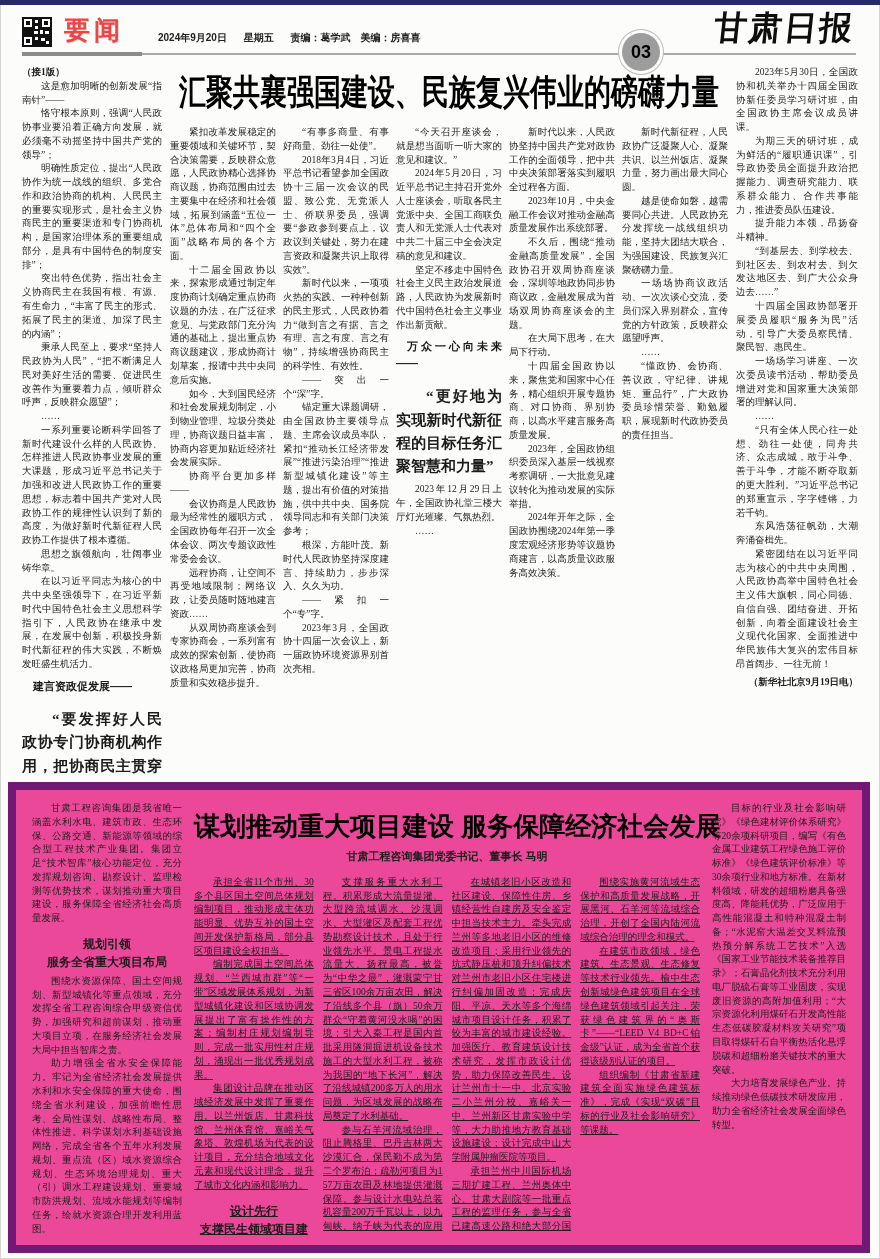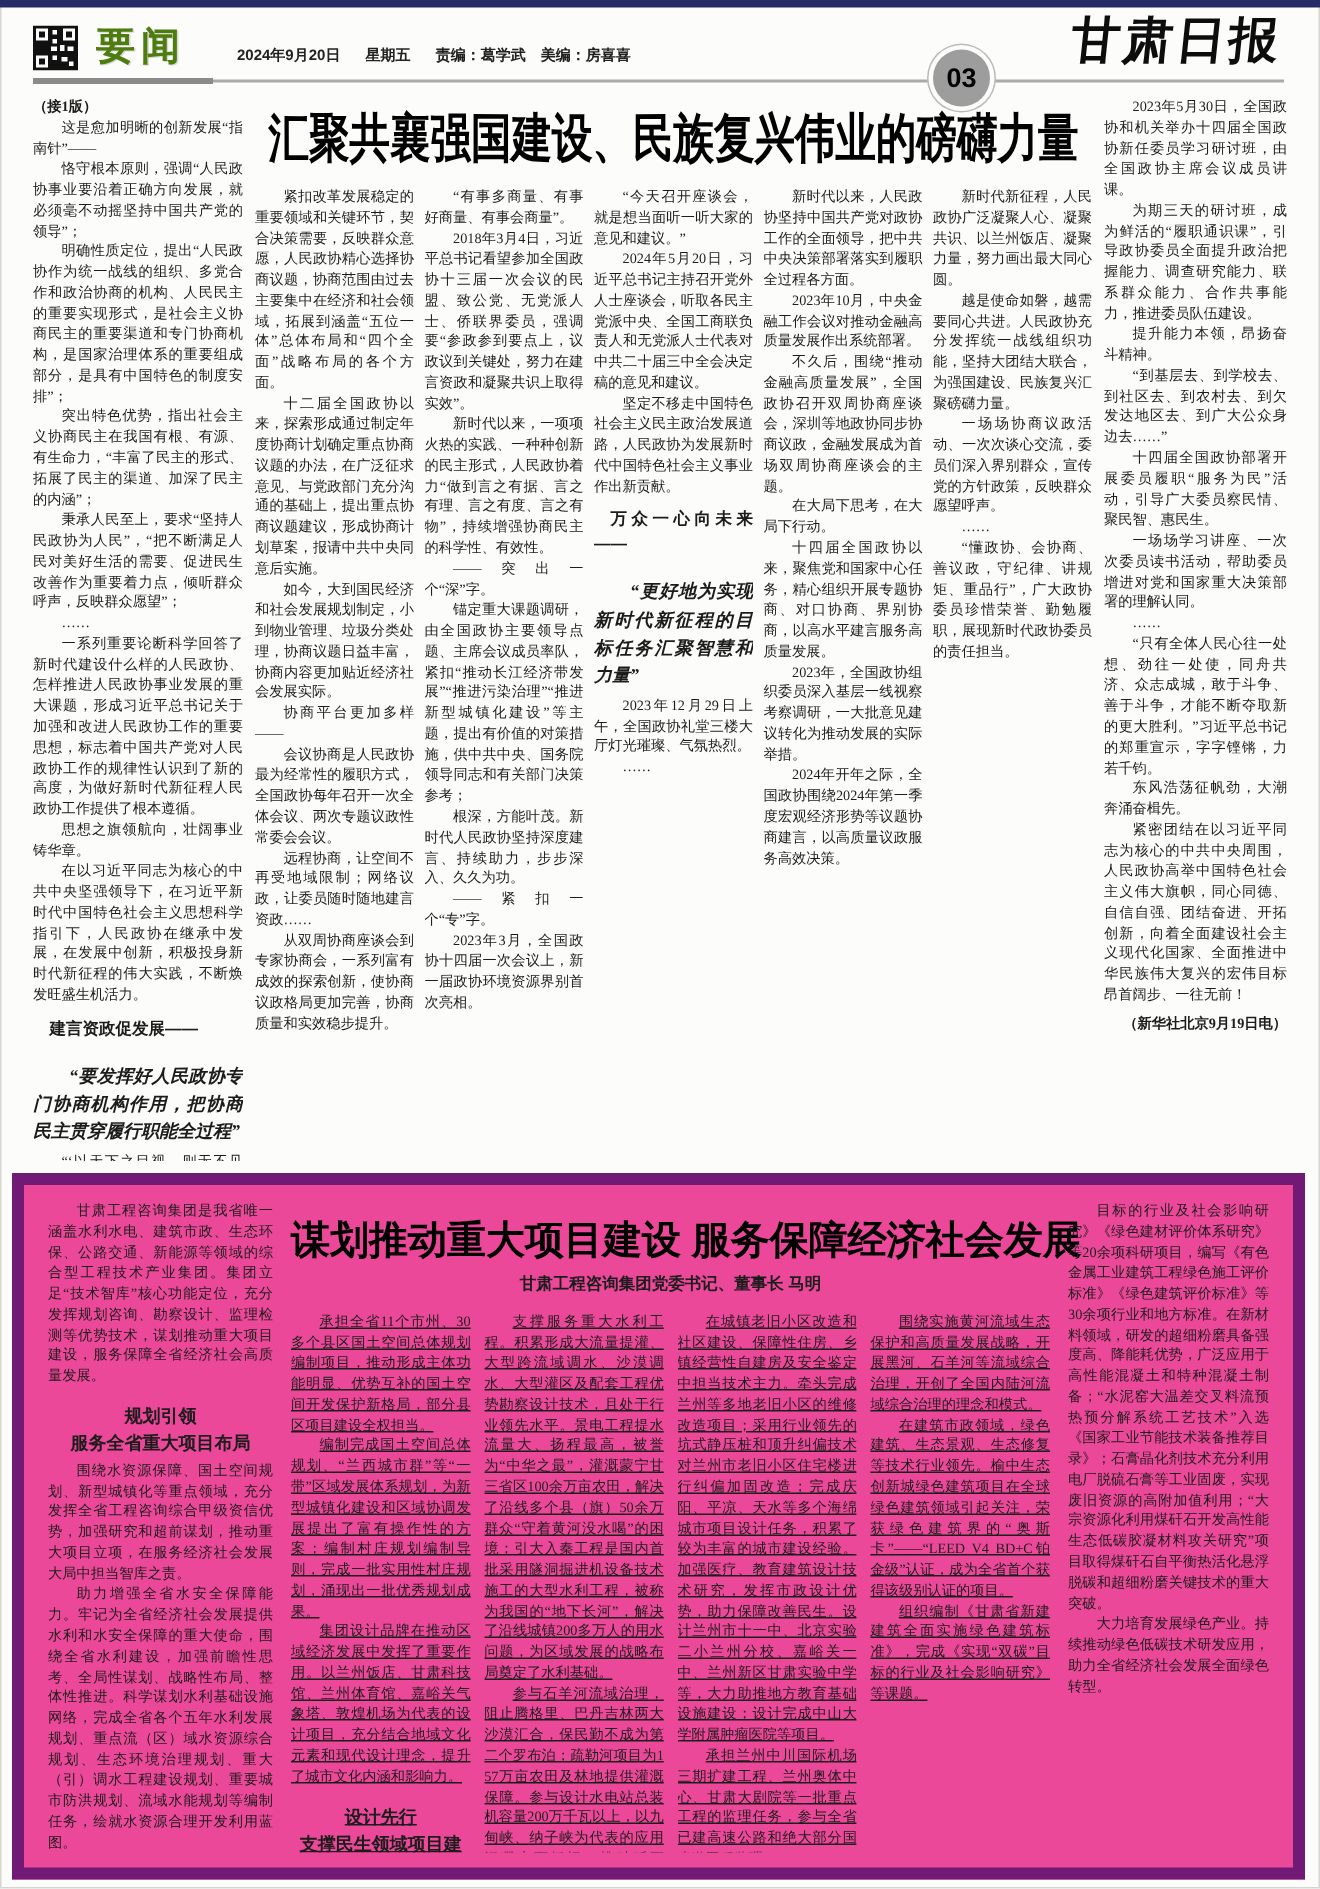--- a/index.html
+++ b/index.html
@@ -3,21 +3,21 @@
 <meta charset="utf-8">
 <style>
   html,body{margin:0;padding:0;background:#e9e9e7;}
   .page{position:relative;width:880px;height:1259px;margin:0 auto;background:#fcfcfa;
         font-family:"Liberation Serif","DejaVu Serif",serif;color:#1c1c1c;overflow:hidden;
         box-shadow:inset 0 0 0 1px #d5d5d2;}
   .topbar{position:absolute;top:0;left:0;right:0;height:5px;background:#262a66;}
   header{position:absolute;top:5px;left:0;right:0;height:54px;}
   .qr{position:absolute;left:22px;top:12px;width:30px;height:30px;}
   .section-name{position:absolute;left:64px;top:12px;font:900 26px/1 "Liberation Sans","DejaVu Sans",sans-serif;
-        color:#4d7c0f;letter-spacing:4px;text-shadow:1px 1px 0 #d8d8d8;}
+        color:#ef4444;letter-spacing:4px;text-shadow:1px 1px 0 #d8d8d8;}
   .dateline{position:absolute;left:158px;top:28px;font:bold 10px/1 "Liberation Sans","DejaVu Sans",sans-serif;color:#222;}
   .dateline span{margin-right:14px;}
   .header-rule{position:absolute;left:22px;right:24px;bottom:4px;height:2px;background:#aaa;}
   .header-rule-dark{position:absolute;left:22px;bottom:3px;width:120px;height:4px;background:#8b8b8b;}
   .page-circle{position:absolute;left:622px;bottom:-12px;width:38px;height:38px;border-radius:50%;
         background:#9d9d9d;color:#000000;font:bold 18px/38px "Liberation Sans","DejaVu Sans",sans-serif;
         text-align:center;box-shadow:0 0 0 3px #fcfcfa,0 0 0 4px #bbb;}
   .paper-name{position:absolute;right:26px;top:4px;font-family:"Liberation Serif","DejaVu Serif",serif;
         font-weight:bold;font-size:33px;line-height:1.2;color:#0d0d0d;transform:skewX(-6deg);letter-spacing:2px;}
 
@@ -26,21 +26,21 @@
   .col-left{width:140px;flex:none;}
   .col-right{width:122px;flex:none;}
   .center{flex:1;display:flex;flex-direction:column;min-width:0;}
   .headline{margin:0 0 16px;height:44px;font:900 27px/1.5 "Liberation Sans","DejaVu Sans",sans-serif;
         color:#000;text-align:center;white-space:nowrap;transform:scaleY(1.3);transform-origin:center top;}
   .cols5{display:flex;gap:7px;flex:1;overflow:hidden;}
   .cols5 .tcol{flex:1;}
   .para{margin:0;font-size:9.5px;line-height:1.45;text-indent:2em;word-break:break-all;}
   .col-left .plist:first-of-type .para:first-child{text-indent:0;font-weight:bold;}
   .subhead{margin:6px 0 2px;font:bold 11px/1.5 "Liberation Sans","DejaVu Sans",sans-serif;text-indent:1em;word-break:break-all;}
-  .subquote{margin:14px 0 5px;font-weight:bold;font-style:italic;font-size:12px;line-height:1.55;
+  .subquote{margin:14px 0 5px;font-weight:bold;font-size:15px;line-height:1.55;
         text-indent:2em;word-break:break-all;}
   .credit{margin:4px 0 0;text-align:right;font-size:9.5px;font-weight:bold;}
 
   .bottom-box{position:absolute;left:8px;top:782px;width:862px;height:471px;border:8px solid #701a75;
         box-sizing:border-box;padding:12px 16px 10px;display:flex;gap:12px;background:#ec4899;}
   .intro{width:150px;flex:none;}
   .b-center{flex:1;display:flex;flex-direction:column;min-width:0;}
   .b-headline{margin:8px 0 6px;font:900 26px/1.25 "Liberation Sans","DejaVu Sans",sans-serif;color:#000;
         text-align:center;white-space:nowrap;}
   .byline{font:bold 11px/1.4 "Liberation Sans","DejaVu Sans",sans-serif;text-align:center;margin-bottom:12px;}
@@ -116,21 +116,21 @@
               <p class="para">十二届全国政协以来，探索形成通过制定年度协商计划确定重点协商议题的办法，在广泛征求意见、与党政部门充分沟通的基础上，提出重点协商议题建议，形成协商计划草案，报请中共中央同意后实施。</p>
               <p class="para">如今，大到国民经济和社会发展规划制定，小到物业管理、垃圾分类处理，协商议题日益丰富，协商内容更加贴近经济社会发展实际。</p>
               <p class="para">协商平台更加多样——</p>
               <p class="para">会议协商是人民政协最为经常性的履职方式，全国政协每年召开一次全体会议、两次专题议政性常委会会议。</p>
               <p class="para">远程协商，让空间不再受地域限制；网络议政，让委员随时随地建言资政……</p>
               <p class="para">从双周协商座谈会到专家协商会，一系列富有成效的探索创新，使协商议政格局更加完善，协商质量和实效稳步提升。</p>
             </div>
         </div>
         <div class="tcol">
           <div class="plist">
-              <p class="para">“有事多商量、有事好商量、有事会商量”。</p>
+              <p class="para">“有事多商量、有事好商量、劲往一处使”。</p>
               <p class="para">2018年3月4日，习近平总书记看望参加全国政协十三届一次会议的民盟、致公党、无党派人士、侨联界委员，强调要“参政参到要点上，议政议到关键处，努力在建言资政和凝聚共识上取得实效”。</p>
               <p class="para">新时代以来，一项项火热的实践、一种种创新的民主形式，人民政协着力“做到言之有据、言之有理、言之有度、言之有物”，持续增强协商民主的科学性、有效性。</p>
               <p class="para">——突出一个“深”字。</p>
               <p class="para">锚定重大课题调研，由全国政协主要领导点题、主席会议成员率队，紧扣“推动长江经济带发展”“推进污染治理”“推进新型城镇化建设”等主题，提出有价值的对策措施，供中共中央、国务院领导同志和有关部门决策参考；</p>
               <p class="para">根深，方能叶茂。新时代人民政协坚持深度建言、持续助力，步步深入、久久为功。</p>
               <p class="para">——紧扣一个“专”字。</p>
               <p class="para">2023年3月，全国政协十四届一次会议上，新一届政协环境资源界别首次亮相。</p>
             </div>
         </div>
         <div class="tcol">

